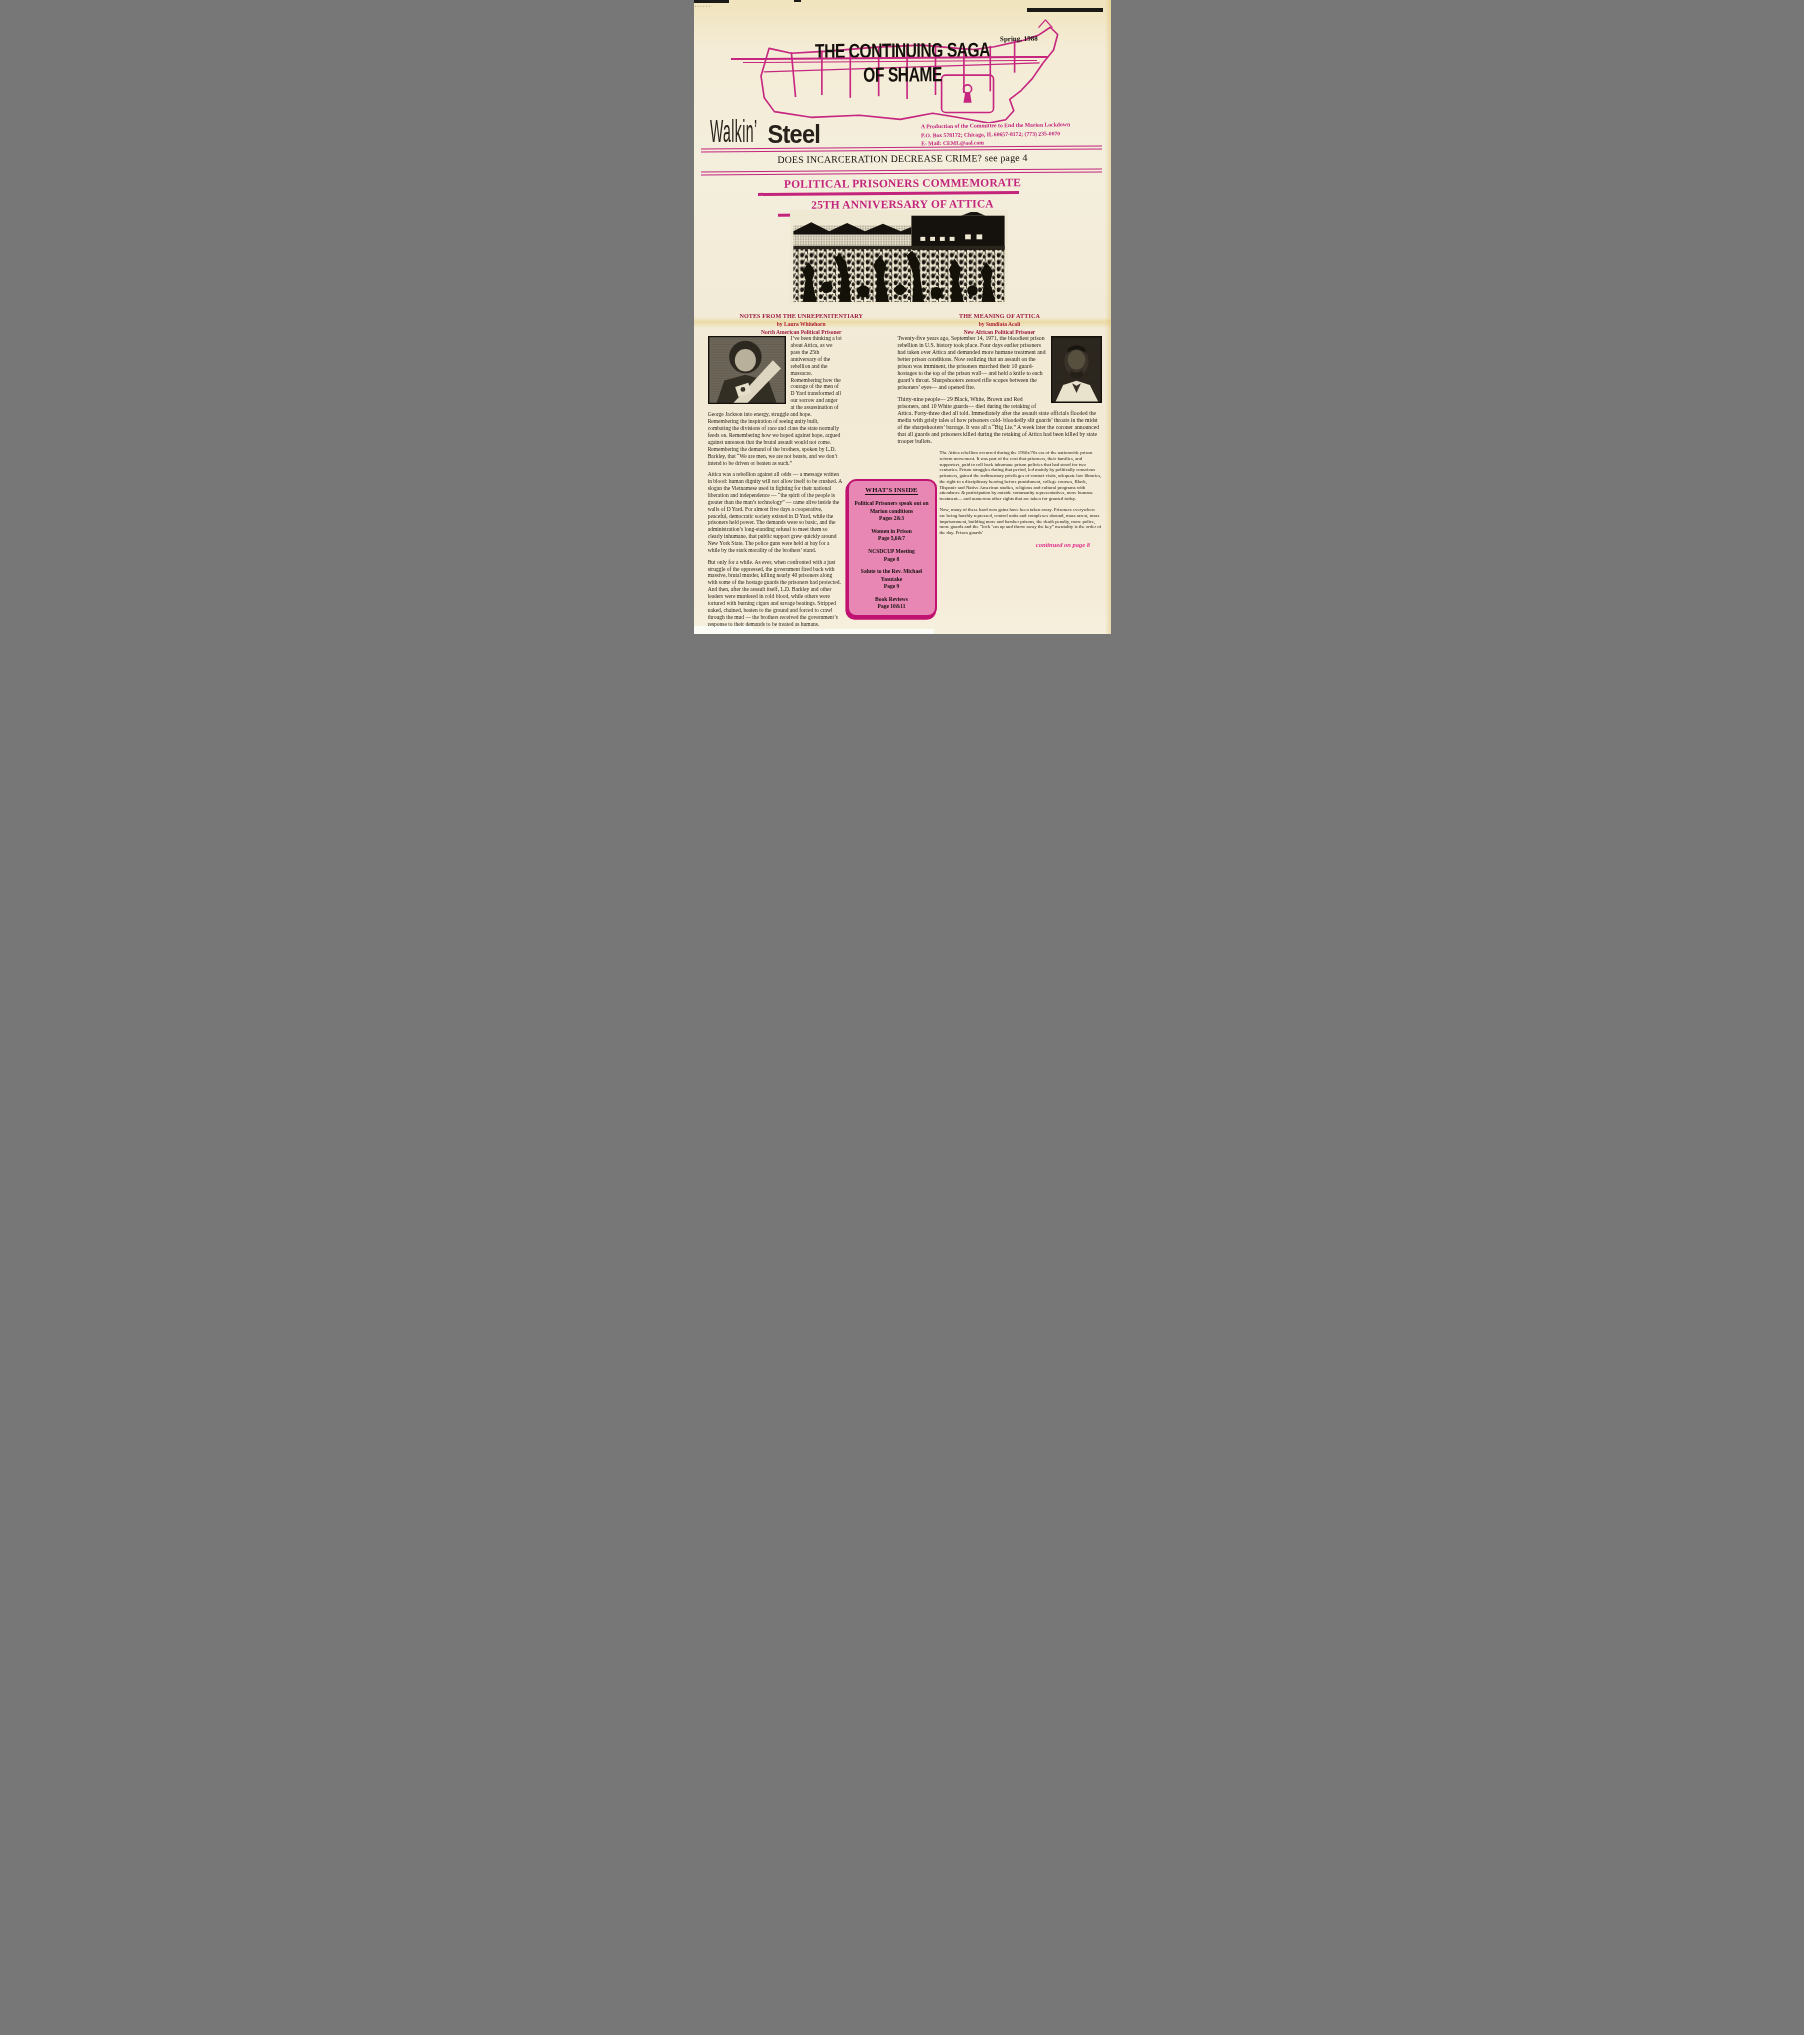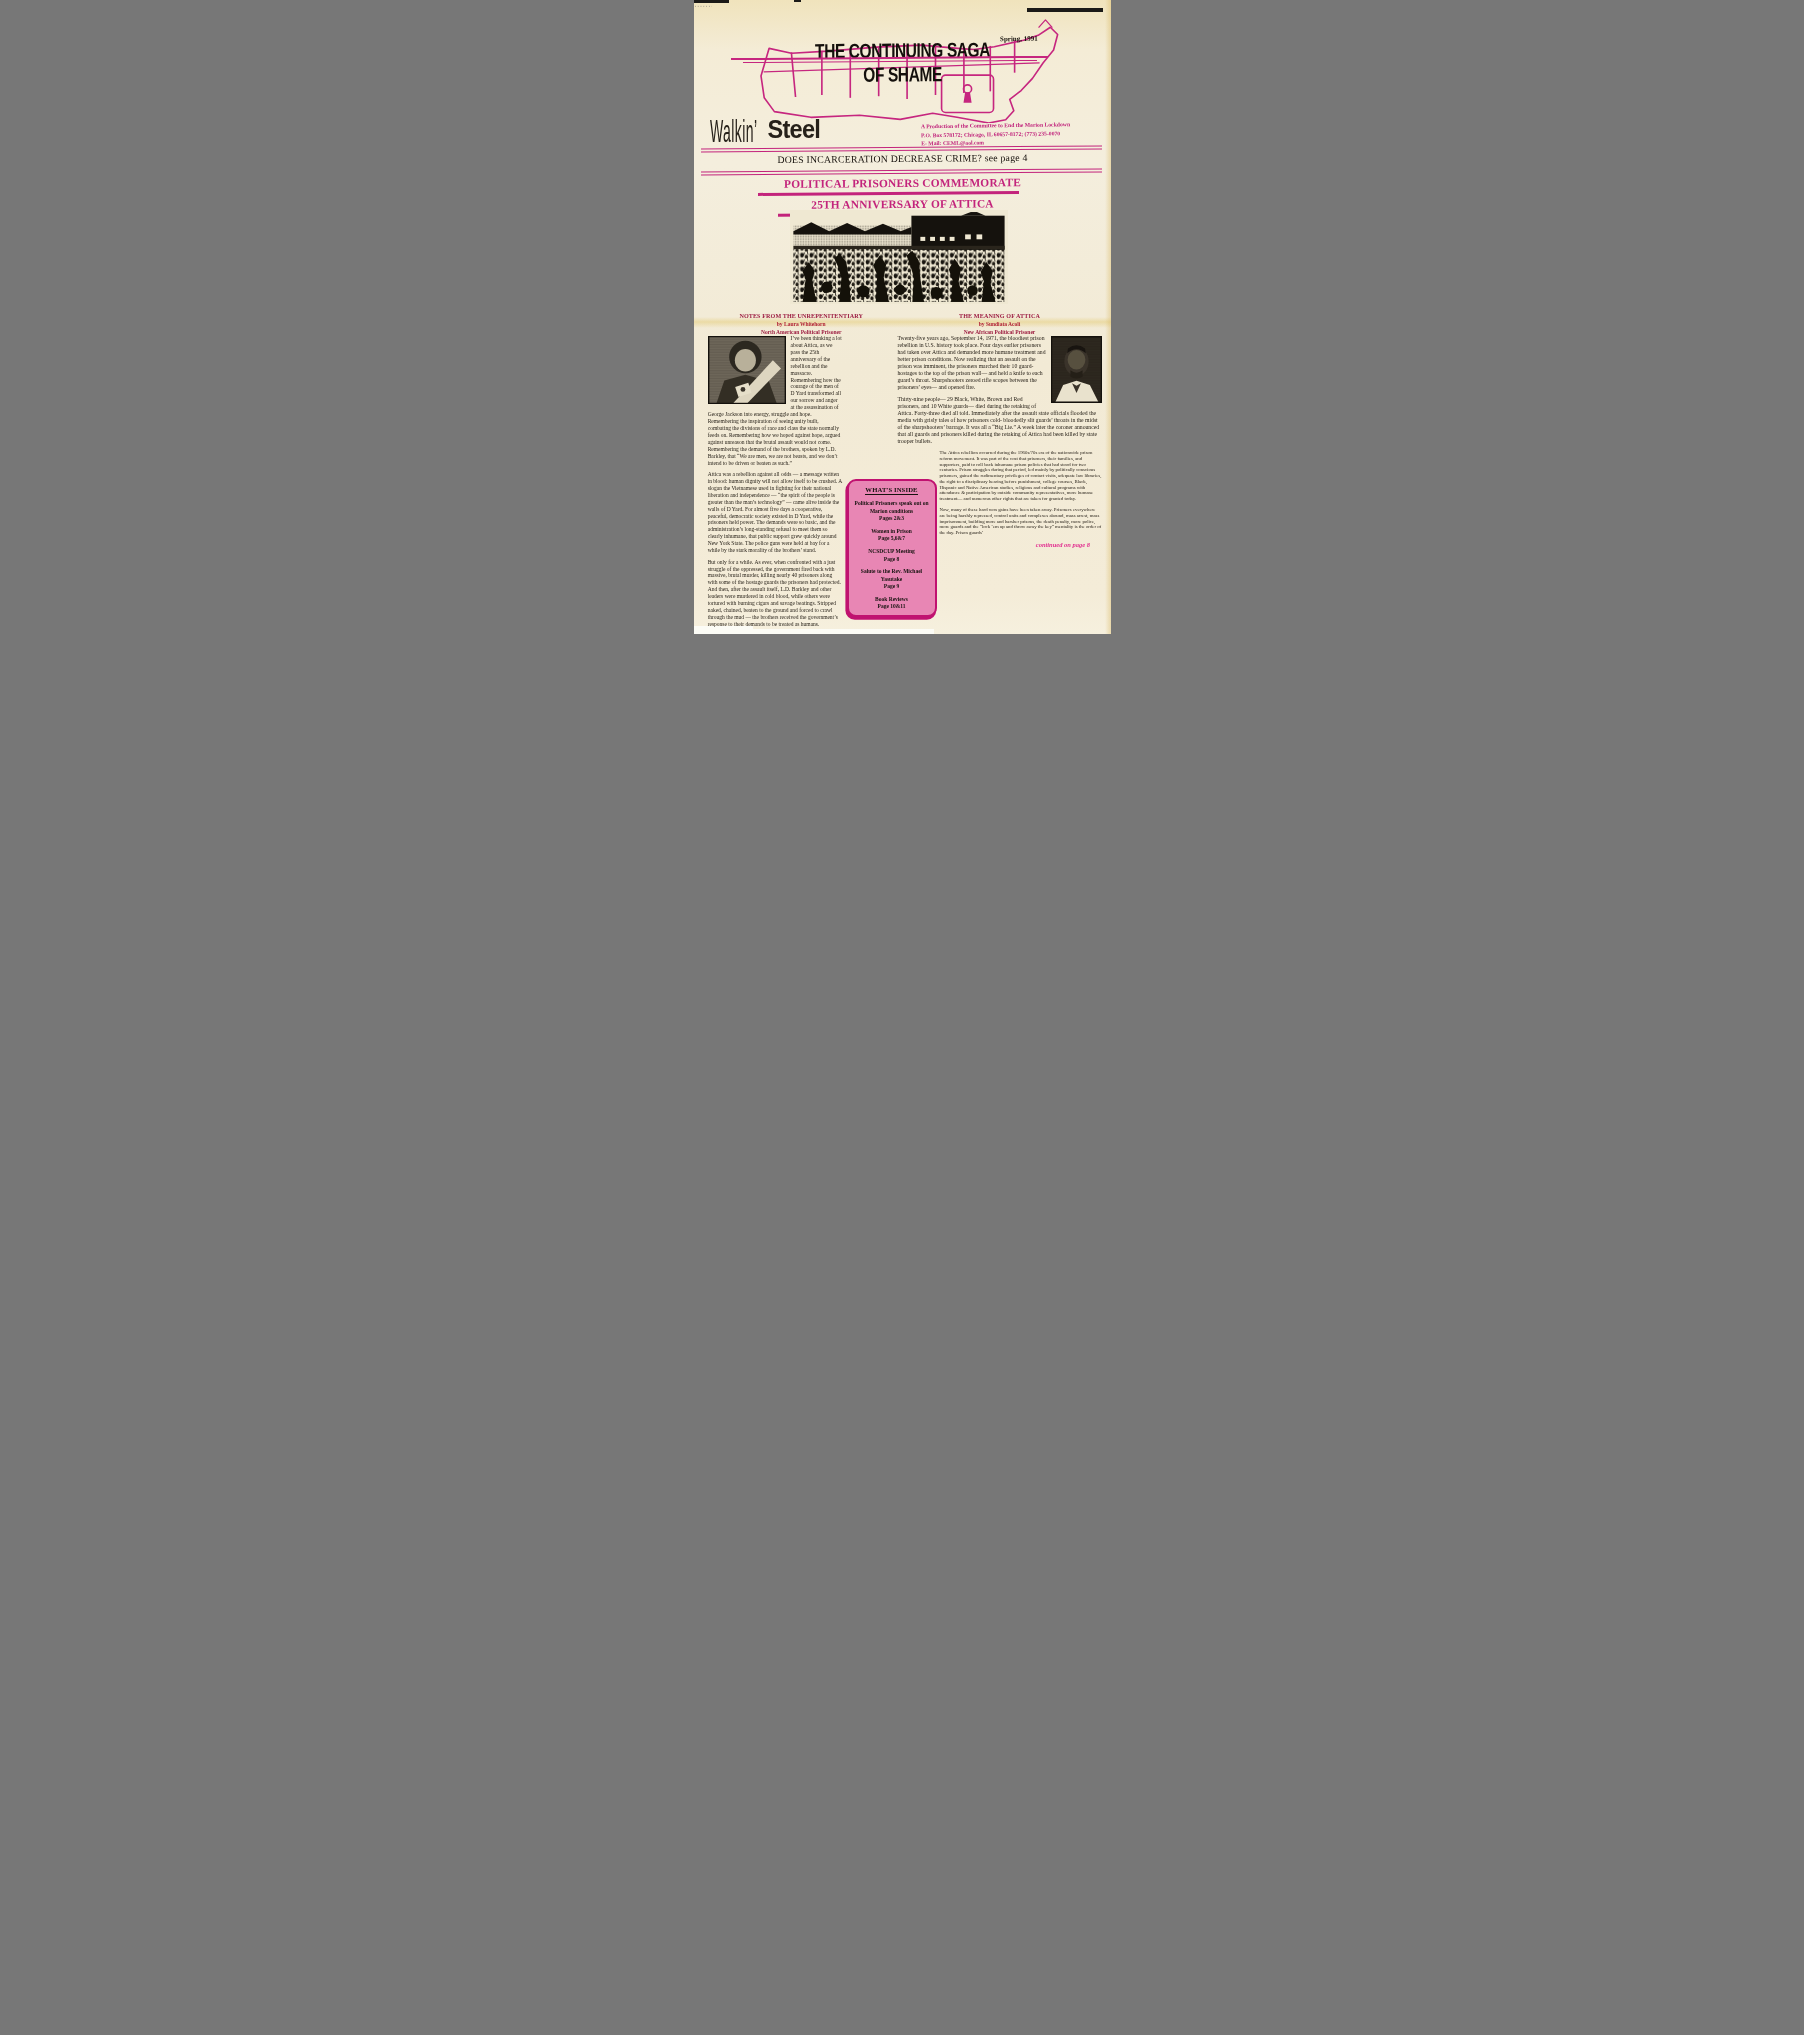--- a/index.html
+++ b/index.html
@@ -17,21 +17,21 @@
   .fold{left:0;top:317px;width:100%;height:11px;
         background:linear-gradient(180deg,rgba(224,196,96,0),rgba(224,196,96,.42) 45%,rgba(224,196,96,0));}
   
   .spring{left:306px;top:35px;font-weight:bold;font-size:7px;color:#17120c;transform:rotate(-1deg);}
   .mast{left:0;width:100%;text-align:center;font-family:"Liberation Sans",sans-serif;
         font-weight:900;color:#14100c;letter-spacing:-0.4px;transform-origin:center top;}
   .mast1{top:39px;font-size:15.5px;transform:scaleY(1.32) rotate(-0.4deg);}
   .mast2{top:63px;font-size:15.5px;transform:scaleY(1.32) rotate(-0.4deg);}
   .mastrule{background:#c6267f;}
   
-  .nameplate{left:16.3px;top:120px;display:flex;font-family:"Liberation Sans",sans-serif;color:#26211a;}
+  .nameplate{left:16.3px;top:120px;display:flex;align-items:flex-end;font-family:"Liberation Sans",sans-serif;color:#26211a;}
   .walkin{display:inline-block;font-size:28px;font-weight:400;letter-spacing:0.8px;
           transform:scale(0.5,1.1);transform-origin:left bottom;line-height:1;}
   .steel{display:inline-block;font-size:23.6px;font-weight:900;letter-spacing:-0.8px;
          transform:scaleY(1.08);transform-origin:left bottom;line-height:1;margin-left:-37px;}
   .publisher{left:227px;top:121px;width:185px;color:#c0227b;font-weight:bold;
              font-size:5.7px;line-height:1.5;transform:rotate(-0.8deg);}
   
   .rule{background:#c3247c;transform:rotate(-0.45deg);}
   
   .teaser{left:0;width:100%;top:153px;text-align:center;font-size:9.8px;color:#17120d;
@@ -98,21 +98,21 @@
           <path d="M700,74 L700,150"></path>
         <path d="M83,150 L760,128" stroke-width="3"></path>
         <rect x="520" y="158" width="128" height="92" rx="10"></rect>
         <circle cx="584" cy="192" r="10"></circle>
         <path d="M578,200 L574,226 L594,226 L590,200 Z" fill="#c6267f" stroke="none"></path>
         <path d="M760,40 L776,22 L792,40" stroke-width="3"></path>
       </g>
     </svg>
   </div>
 
-  <div class="abs spring">Spring, 1991</div>
+  <div class="abs spring">Spring, 1988</div>
 
   <div class="abs mast mast1">THE CONTINUING SAGA</div>
   <div class="abs mastrule" style="left:37px;top:57px;width:317px;height:2px;transform:rotate(-0.4deg);"></div>
   <div class="abs mastrule" style="left:49px;top:61px;width:294px;height:1.2px;transform:rotate(-0.4deg);"></div>
   <div class="abs mast mast2">OF SHAME</div>
 
   <div class="abs nameplate">
     <span class="walkin">Walkin’</span>
     <span class="steel">Steel</span>
   </div>

